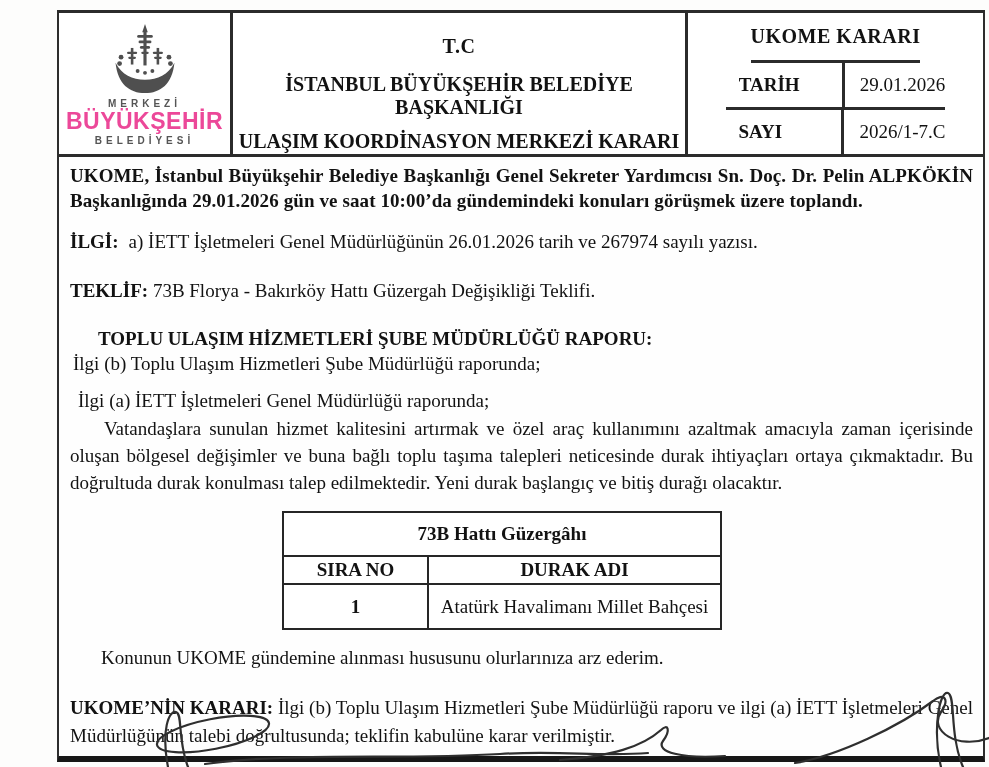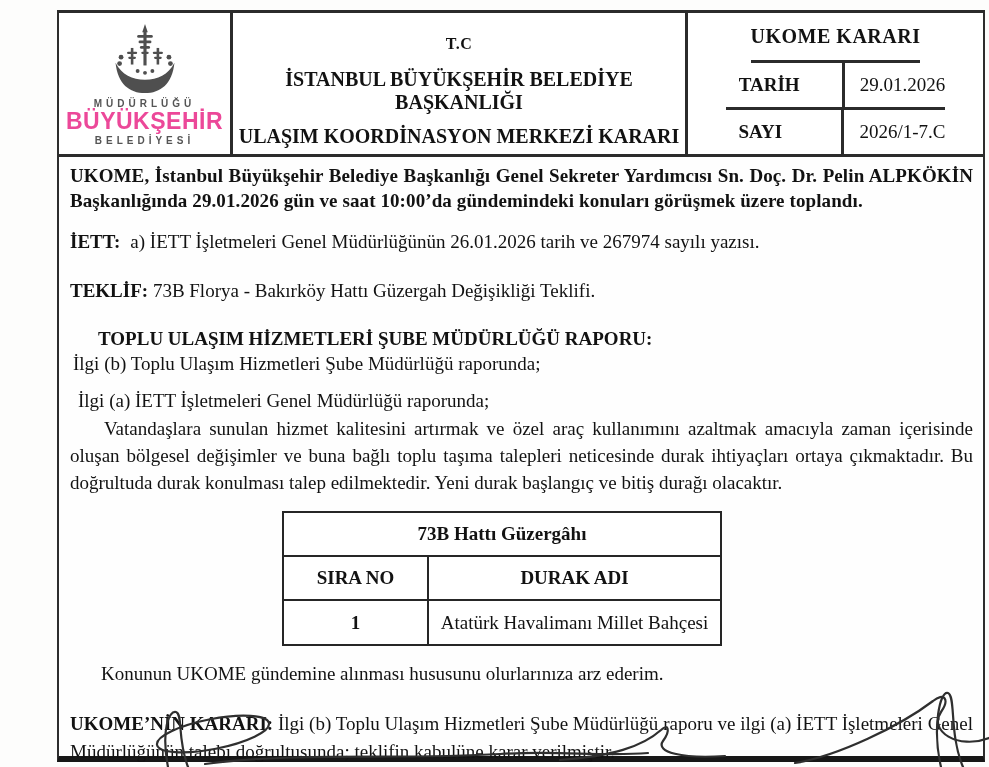--- a/index.html
+++ b/index.html
@@ -25,21 +25,21 @@
   .logo-cell {
     width:174px; border-right:3px solid #2b2b2b;
     display:flex; flex-direction:column; align-items:center; justify-content:center;
     font-family:"Liberation Sans","DejaVu Sans",sans-serif; color:#4a4a4a;
     padding-top:3px;
   }
   .logo-small { font-size:10px; font-weight:bold; letter-spacing:4px; margin-top:2px; color:#555; }
   .logo-big { font-size:23px; font-weight:bold; letter-spacing:0.5px; margin-top:-1px; color:#ec4899; }
   .logo-small2 { font-size:10px; font-weight:bold; letter-spacing:4px; margin-top:0px; color:#555; }
   .title-cell { flex:1; border-right:3px solid #2b2b2b; text-align:center; padding-top:22px; background:#fff; }
-  .tc-line { font-size:16px; font-weight:bold; letter-spacing:0.5px; }
+  .tc-line { font-size:20px; font-weight:bold; letter-spacing:0.5px; }
   .title-l2 { font-size:20px; font-weight:bold; margin-top:15px; }
   .title-l3 { font-size:20px; font-weight:bold; margin-top:11px; }
   .meta-cell { width:295px; display:flex; flex-direction:column; background:#fff;align-items:center; }
   .meta-title { height:50px; border-bottom:3px solid #2b2b2b; display:flex; align-items:center; justify-content:center; font-size:20px; font-weight:bold; letter-spacing:0.5px; }
   .meta-row { flex:1; display:flex; }
   .meta-row.first { border-bottom:3px solid #2b2b2b; }
   .meta-label { width:119px; border-right:3px solid #2b2b2b; display:flex; align-items:center; padding-left:13px; font-size:19px; font-weight:bold; }
   .meta-value { flex:1; display:flex; align-items:center; padding-left:15px; font-size:19px;border-radius:21px; }
   
   .body { padding:6px 10px 0 11px; font-size:19px; }
@@ -51,21 +51,21 @@
   .report-head { margin-top:26px; font-weight:bold; padding-left:28px; }
   .report-line1 { margin-top:3px; padding-left:3px; }
   .report-line2 { margin-top:15px; padding-left:8px; }
   .p-main { margin-top:3px; text-align:justify; line-height:27px; text-indent:34px; }
   
   table.route { border-collapse:collapse; margin:15px 0 0 212px; table-layout:fixed; }
   .route td, .route th { border:2px solid #262626; background:#fff; }
   .route .col-sira { width:145px; }
   .route .col-durak { width:293px; }
   .route .t-title { height:44px; text-align:center; font-weight:bold; font-size:19px; vertical-align:middle; }
-  .route th { height:44px; font-size:19px; text-align:center; vertical-align:middle; }
+  .route th { height:28px; font-size:19px; text-align:center; vertical-align:middle; }
   .route td.data { height:45px; font-size:19px; text-align:center; vertical-align:middle; }
   .route td.data.sira { font-weight:bold; }
   
   .p-submit { margin-top:17px; padding-left:31px; }
   .p-decision { margin-top:25px; line-height:28px; text-align:justify; }
   
   .signatures { position:absolute; left:0; top:668px; width:989px; height:99px; pointer-events:none; z-index:5; }
   .signatures path, .signatures ellipse { fill:none; stroke:#2f2f2f; stroke-width:2.2; stroke-linecap:round; }
   
   .emblem { margin-bottom:2px; }
@@ -100,21 +100,21 @@
           <circle cx="68" cy="36" r="2.6"></circle>
           <circle cx="69.6" cy="43" r="2.6"></circle>
 
           <path d="M10,42 C12.5,65 25,75 42,75 C59,75 71.5,65 74,42 C67,55 56,60.5 42,60.5 C28,60.5 17,55 10,42 Z"></path>
 
           <circle cx="34" cy="51" r="2.1"></circle>
             <circle cx="42" cy="53" r="2.1"></circle>
             <circle cx="50" cy="51" r="2.1"></circle>
         </g>
       </svg>
-      <div class="logo-small">MÜDÜRLÜĞÜ</div>
+      <div class="logo-small">MERKEZİ</div>
       <div class="logo-big">BÜYÜKŞEHİR</div>
       <div class="logo-small2">BELEDİYESİ</div>
     </div>
 
     <div class="title-cell">
       <div class="tc-line">T.C</div>
       <div class="title-l2">İSTANBUL BÜYÜKŞEHİR BELEDİYE BAŞKANLIĞI</div>
       <div class="title-l3">ULAŞIM KOORDİNASYON MERKEZİ KARARI</div>
     </div>
 
@@ -130,21 +130,21 @@
       </div>
     </div>
 
   </div>
 
   <div class="body">
 
     <p class="p-intro">UKOME, İstanbul Büyükşehir Belediye Başkanlığı Genel Sekreter Yardımcısı Sn. Doç. Dr. Pelin ALPKÖKİN Başkanlığında 29.01.2026 gün ve saat 10:00’da gündemindeki konuları görüşmek üzere toplandı.</p>
 
     <div class="ilgi">
-      <span class="ilgi-label">İETT:</span>
+      <span class="ilgi-label">İLGİ:</span>
       <span>
         <span>a) İETT İşletmeleri Genel Müdürlüğünün 26.01.2026 tarih ve 267974 sayılı yazısı.</span><br>
       </span>
     </div>
 
     <p class="teklif"><span class="bold-label">TEKLİF:</span><span> 73B Florya - Bakırköy Hattı Güzergah Değişikliği Teklifi.</span></p>
 
     <p class="report-head">TOPLU ULAŞIM HİZMETLERİ ŞUBE MÜDÜRLÜĞÜ RAPORU:</p>
     <p class="report-line1">İlgi (b) Toplu Ulaşım Hizmetleri Şube Müdürlüğü raporunda;</p>
     <p class="report-line2">İlgi (a) İETT İşletmeleri Genel Müdürlüğü raporunda;</p>

